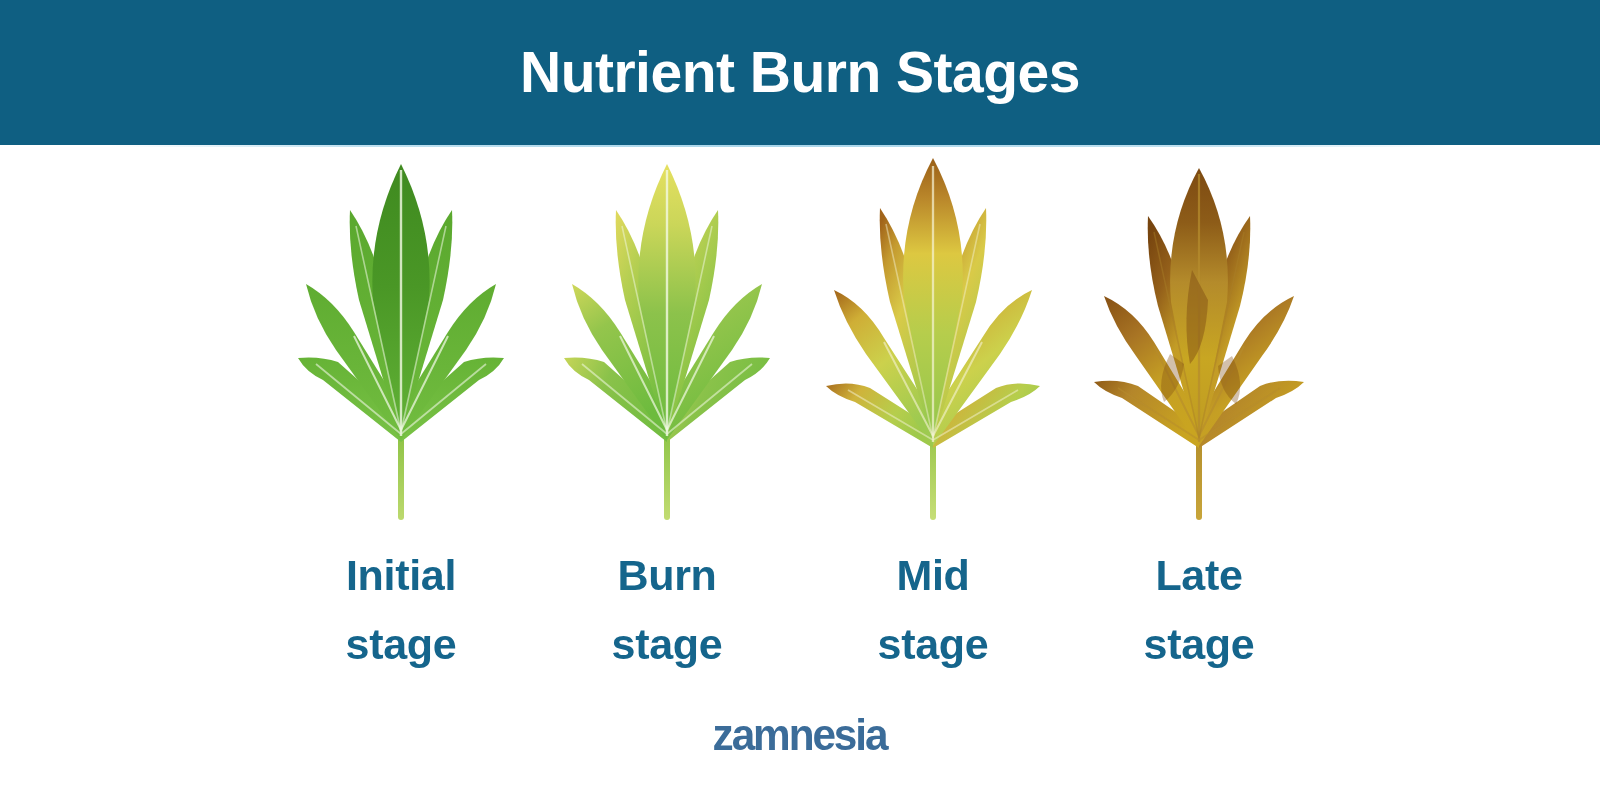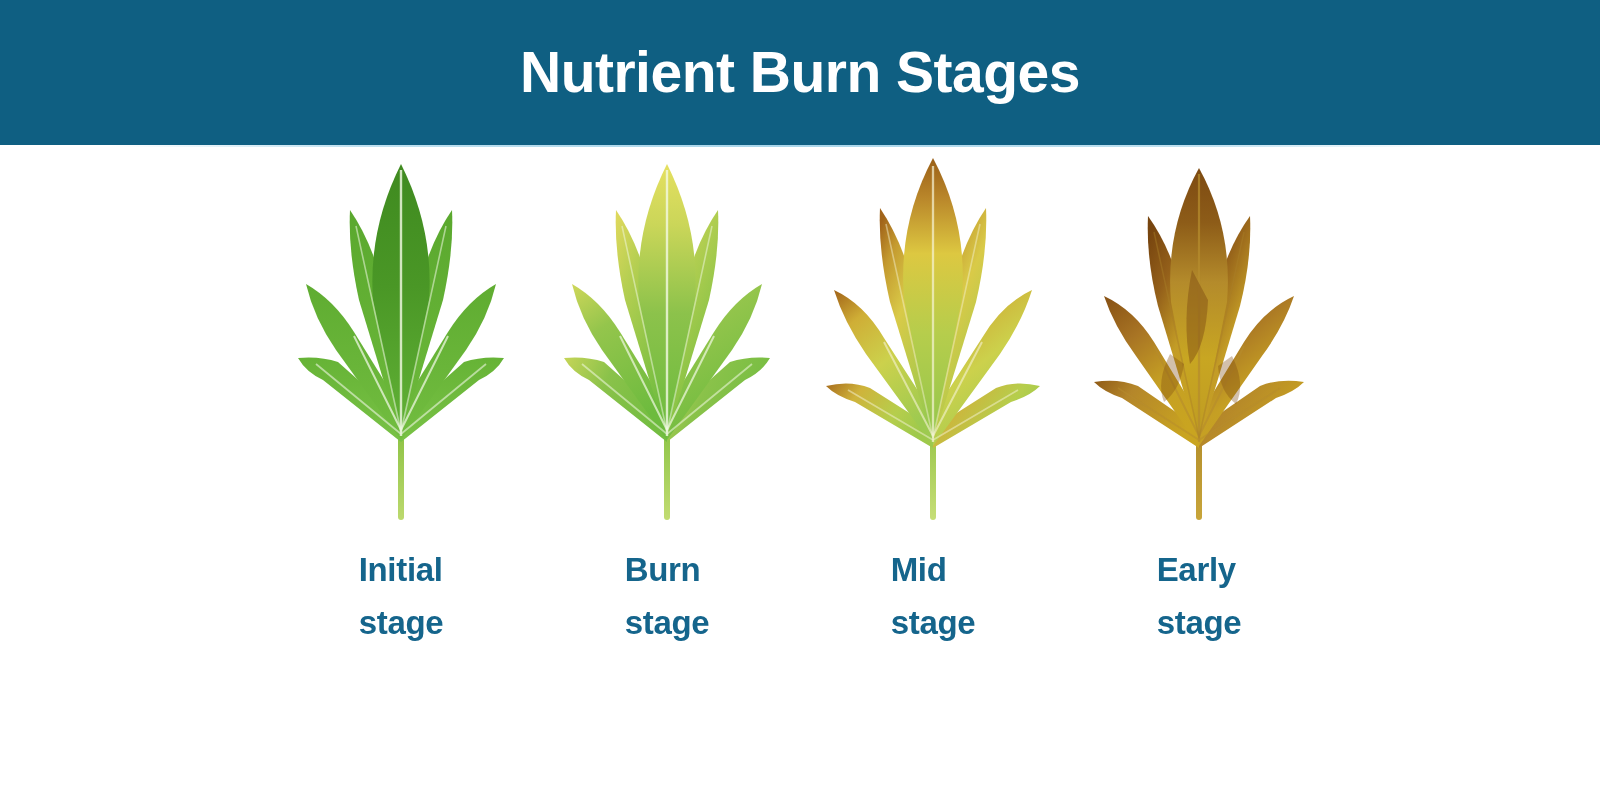--- a/index.html
+++ b/index.html
@@ -78,23 +78,24 @@
     align-items: flex-start;
     justify-content: center;
     position: relative;
   }
   .leaf-svg { display: block; }
 
   .stage-label {
     margin-top: 18px;
     color: #15658c;
     font-family: "Liberation Sans", sans-serif;
-    font-size: 33px;
+    font-size: 43px;
     font-weight: bold;
     line-height: 1.62;
+    text-align: center;
     letter-spacing: -0.3px;
     white-space: pre-line;
   }
 
   
   #footer-logo {
     position: absolute;
     left: 0; top: 712px;
     width: 1600px;
     text-align: center;
@@ -317,20 +318,23 @@
             <path d="M125 24 L125 292" stroke="#b58c2d" stroke-width="2.2" fill="none" opacity="0.75"></path>
             <path d="M125 286 L80 196 M125 286 L170 196" stroke="#b58c2d" stroke-width="1.9" fill="none" opacity="0.6"></path>
             <path d="M125 290 L44 238 M125 290 L206 238" stroke="#b58c2d" stroke-width="1.7" fill="none" opacity="0.5"></path>
             <path d="M125 288 L80 82 M125 288 L170 82" stroke="#a87f28" stroke-width="1.5" fill="none" opacity="0.45"></path>
             <path d="M118 120 Q108 170 116 214 Q132 196 134 150 Z" fill="#7d4a12" opacity="0.45"></path>
             <path d="M96 204 Q82 232 90 252 Q106 240 110 214 Z" fill="#7d4a12" opacity="0.35"></path>
             <path d="M158 206 Q172 234 162 254 Q146 242 144 216 Z" fill="#7d4a12" opacity="0.35"></path>
           </g>
         </svg>
       </div>
-      <div class="stage-label">Early
+      <div class="stage-label">Late
 stage</div>
     </div>
 
   </div>
 
+  <div id="footer-logo">
+    <span id="logo-wordmark">zamnesia</span>
+  </div>
 
 </div>
 
 </body></html>

